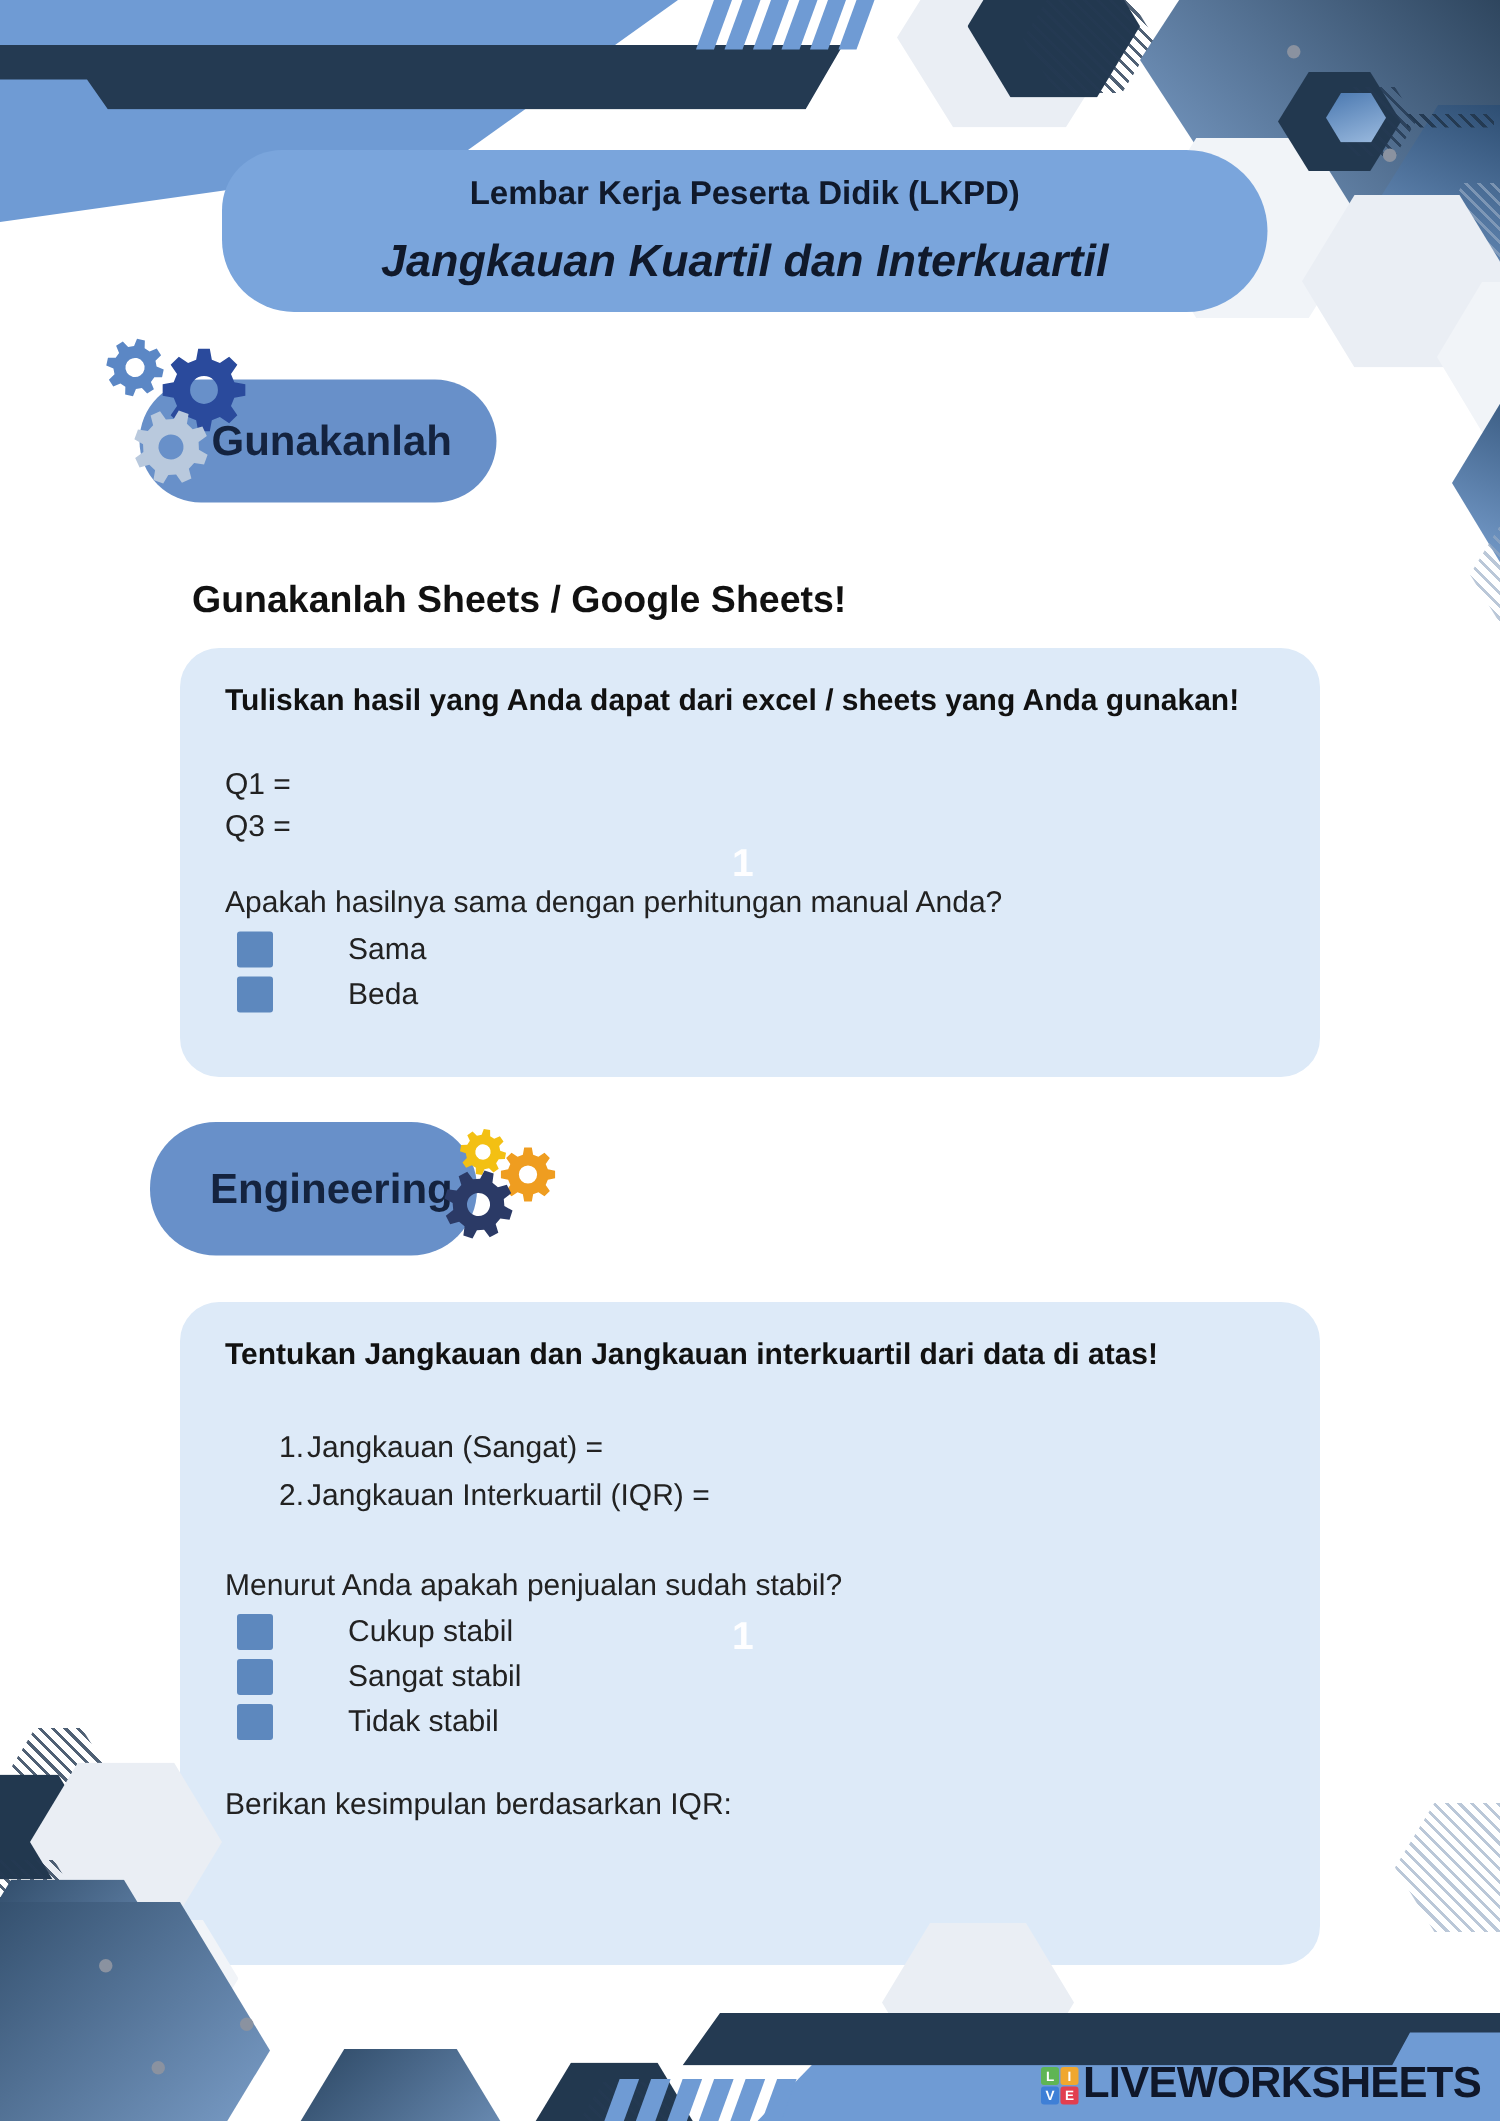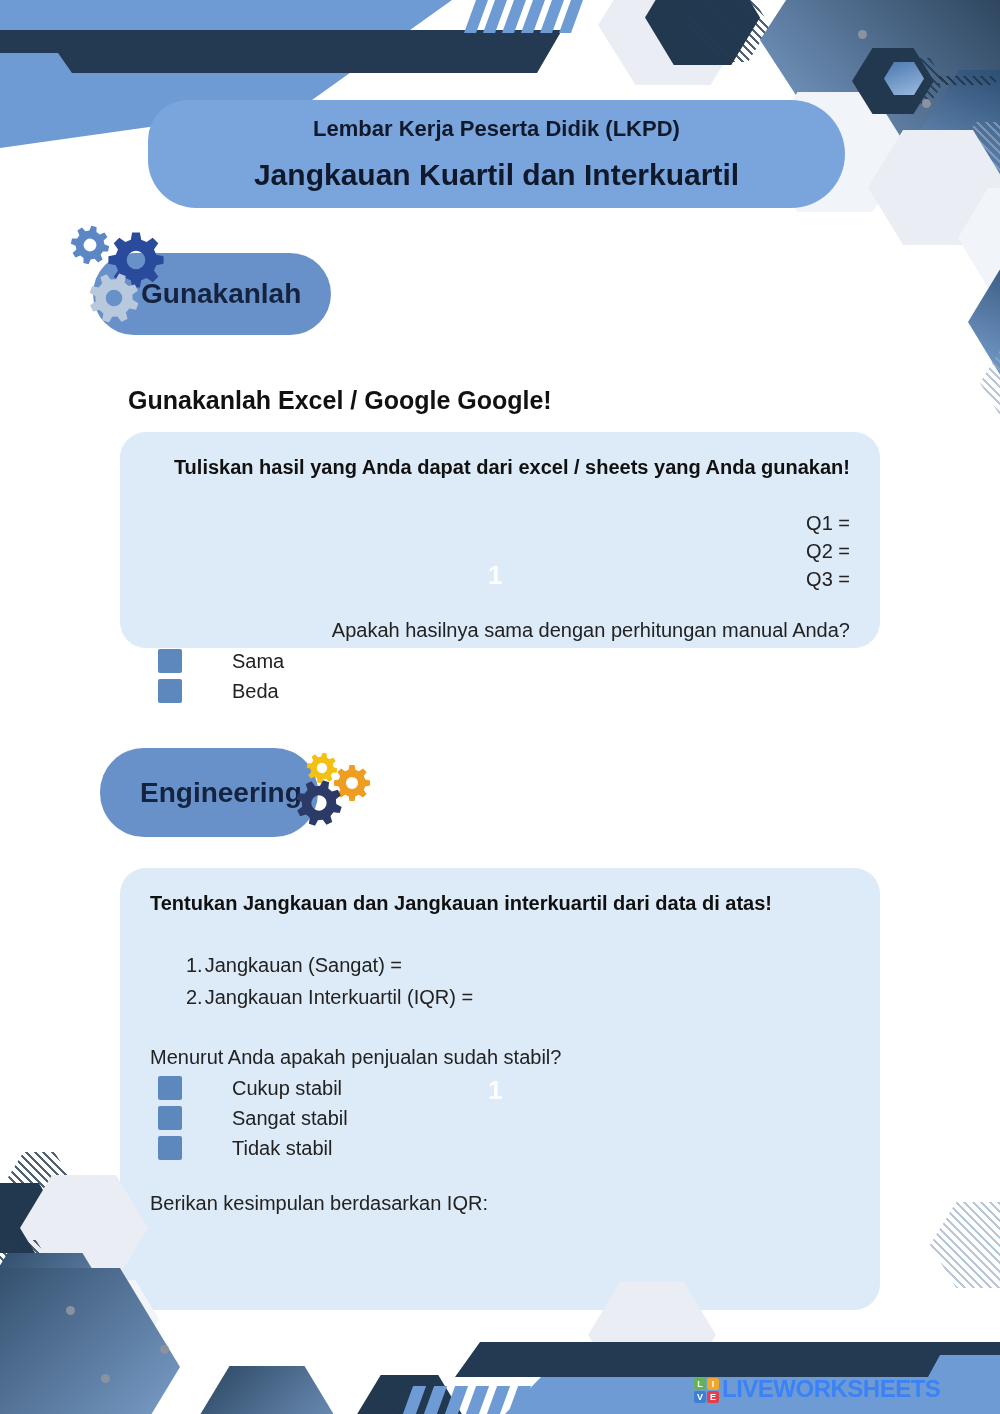--- a/index.html
+++ b/index.html
@@ -41,56 +41,56 @@
     clip-path:polygon(75px 0,500px 0,500px 72px,5px 72px);
   }
   
   .banner{
     left:148px;top:100px;width:697px;height:108px;background:#7aa5dc;
     border-radius:40px 54px 54px 48px;
     display:flex;flex-direction:column;align-items:center;justify-content:center;
     gap:16px;color:#10192b;text-align:center;
   }
   .banner .sub{font-size:22px;font-weight:700;}
-  .banner .ttl{font-size:30px;font-weight:800;}
+  .banner .ttl{font-size:30px;font-weight:800;font-style:italic;}
   
   .badge{
     position:absolute;background:#6890c9;border-radius:44px;
     display:flex;align-items:center;color:#14233f;font-weight:800;
   }
   .badge-tech{left:93px;top:253px;width:238px;height:82px;font-size:28px;padding-left:48px;box-sizing:border-box;}
   .badge-eng{left:100px;top:748px;width:218px;height:89px;font-size:28px;padding-left:40px;box-sizing:border-box;}
   .gear{position:absolute;}
   
   .h-main{
     position:absolute;left:128px;top:386px;font-size:25px;font-weight:800;color:#111111;
   }
   .panel{
     position:absolute;left:120px;width:760px;background:#ddeaf8;border-radius:26px;
     box-sizing:border-box;padding:24px 30px;font-size:20px;color:#222222;
   }
-  .panel-1{top:432px;height:216px;text-align:right;}
+  .panel-1{top:432px;height:286px;}
   .panel-2{top:868px;height:442px;}
   .panel .prompt{font-weight:800;font-size:20px;color:#111111;margin:0 0 30px 0;}
   .q-line{line-height:28px;}
   .question{margin-top:24px;line-height:26px;}
   .opt-row{display:flex;align-items:center;margin-top:6px;margin-left:8px;gap:40px;}
   .checkbox{width:24px;height:24px;background:#5d88be;border-radius:2px;margin-right:10px;flex:0 0 auto;}
   .num-row{display:flex;margin-left:36px;line-height:32px;}
   .num-row .num{margin-right:2px;}
   .conclusion{margin-top:32px;}
   .watermark{
     position:absolute;font-size:26px;font-weight:800;color:rgba(255,255,255,.95);
   }
   
   .lws{position:absolute;left:694px;top:1375px;display:flex;align-items:flex-start;}
   .lws-grid{display:grid;grid-template-columns:12px 12px;grid-template-rows:12px 12px;gap:1px;margin-right:3px;margin-top:3px;}
   .lws-cell{border-radius:2px;color:#ffffff;font-size:9px;font-weight:800;display:flex;align-items:center;justify-content:center;line-height:1;}
   .c-l{background:#5fb554;}.c-i{background:#f0a72e;}.c-v{background:#3e7fd6;}.c-e{background:#e23f4f;}
-  .lws-word{font-size:24px;font-weight:800;color:#3b82f6;letter-spacing:-.5px;line-height:28px;}
+  .lws-word{font-size:29px;font-weight:800;color:#0f172a;letter-spacing:-.5px;line-height:28px;}
 </style>
 </head>
 <body>
 
 <svg width="0" height="0" style="position:absolute">
   <defs>
     <path id="gear-shape" fill-rule="evenodd" d="M84.85 40.98 L97.52 43.32 L97.52 56.68 L84.85 59.02 L81.02 68.27 L88.34 78.89 L78.89 88.34 L68.27 81.02 L59.02 84.85 L56.68 97.52 L43.32 97.52 L40.98 84.85 L31.73 81.02 L21.11 88.34 L11.66 78.89 L18.98 68.27 L15.15 59.02 L2.48 56.68 L2.48 43.32 L15.15 40.98 L18.98 31.73 L11.66 21.11 L21.11 11.66 L31.73 18.98 L40.98 15.15 L43.32 2.48 L56.68 2.48 L59.02 15.15 L68.27 18.98 L78.89 11.66 L88.34 21.11 L81.02 31.73 Z M66 50 A16 16 0 1 1 34 50 A16 16 0 1 1 66 50 Z"></path>
   </defs>
 </svg>
 
@@ -135,26 +135,25 @@
   <svg class="gear" style="left:70px;top:225px;transform:rotate(12deg)" width="40" height="40" viewBox="0 0 100 100">
       <use href="#gear-shape" fill="#5b87c5"></use>
     </svg>
   <svg class="gear" style="left:107px;top:231px" width="58" height="58" viewBox="0 0 100 100">
       <use href="#gear-shape" fill="#2a4a9c"></use>
     </svg>
   <svg class="gear" style="left:88px;top:272px;transform:rotate(20deg)" width="52" height="52" viewBox="0 0 100 100">
       <use href="#gear-shape" fill="#b9c9dd"></use>
     </svg>
 
-  <div class="h-main">Gunakanlah Excel / Google Google!</div>
+  <div class="h-main">Gunakanlah Sheets / Google Sheets!</div>
 
   <div class="panel panel-1">
     <p class="prompt">Tuliskan hasil yang Anda dapat dari excel / sheets yang Anda gunakan!</p>
     <div class="q-line">Q1 =</div>
-    <div class="q-line">Q2 =</div>
     <div class="q-line">Q3 =</div>
     <div class="question">Apakah hasilnya sama dengan perhitungan manual Anda?</div>
     <div class="opt-row">
       <span class="checkbox"></span>
       <span>Sama</span>
     </div>
     <div class="opt-row">
       <span class="checkbox"></span>
       <span>Beda</span>
     </div>

